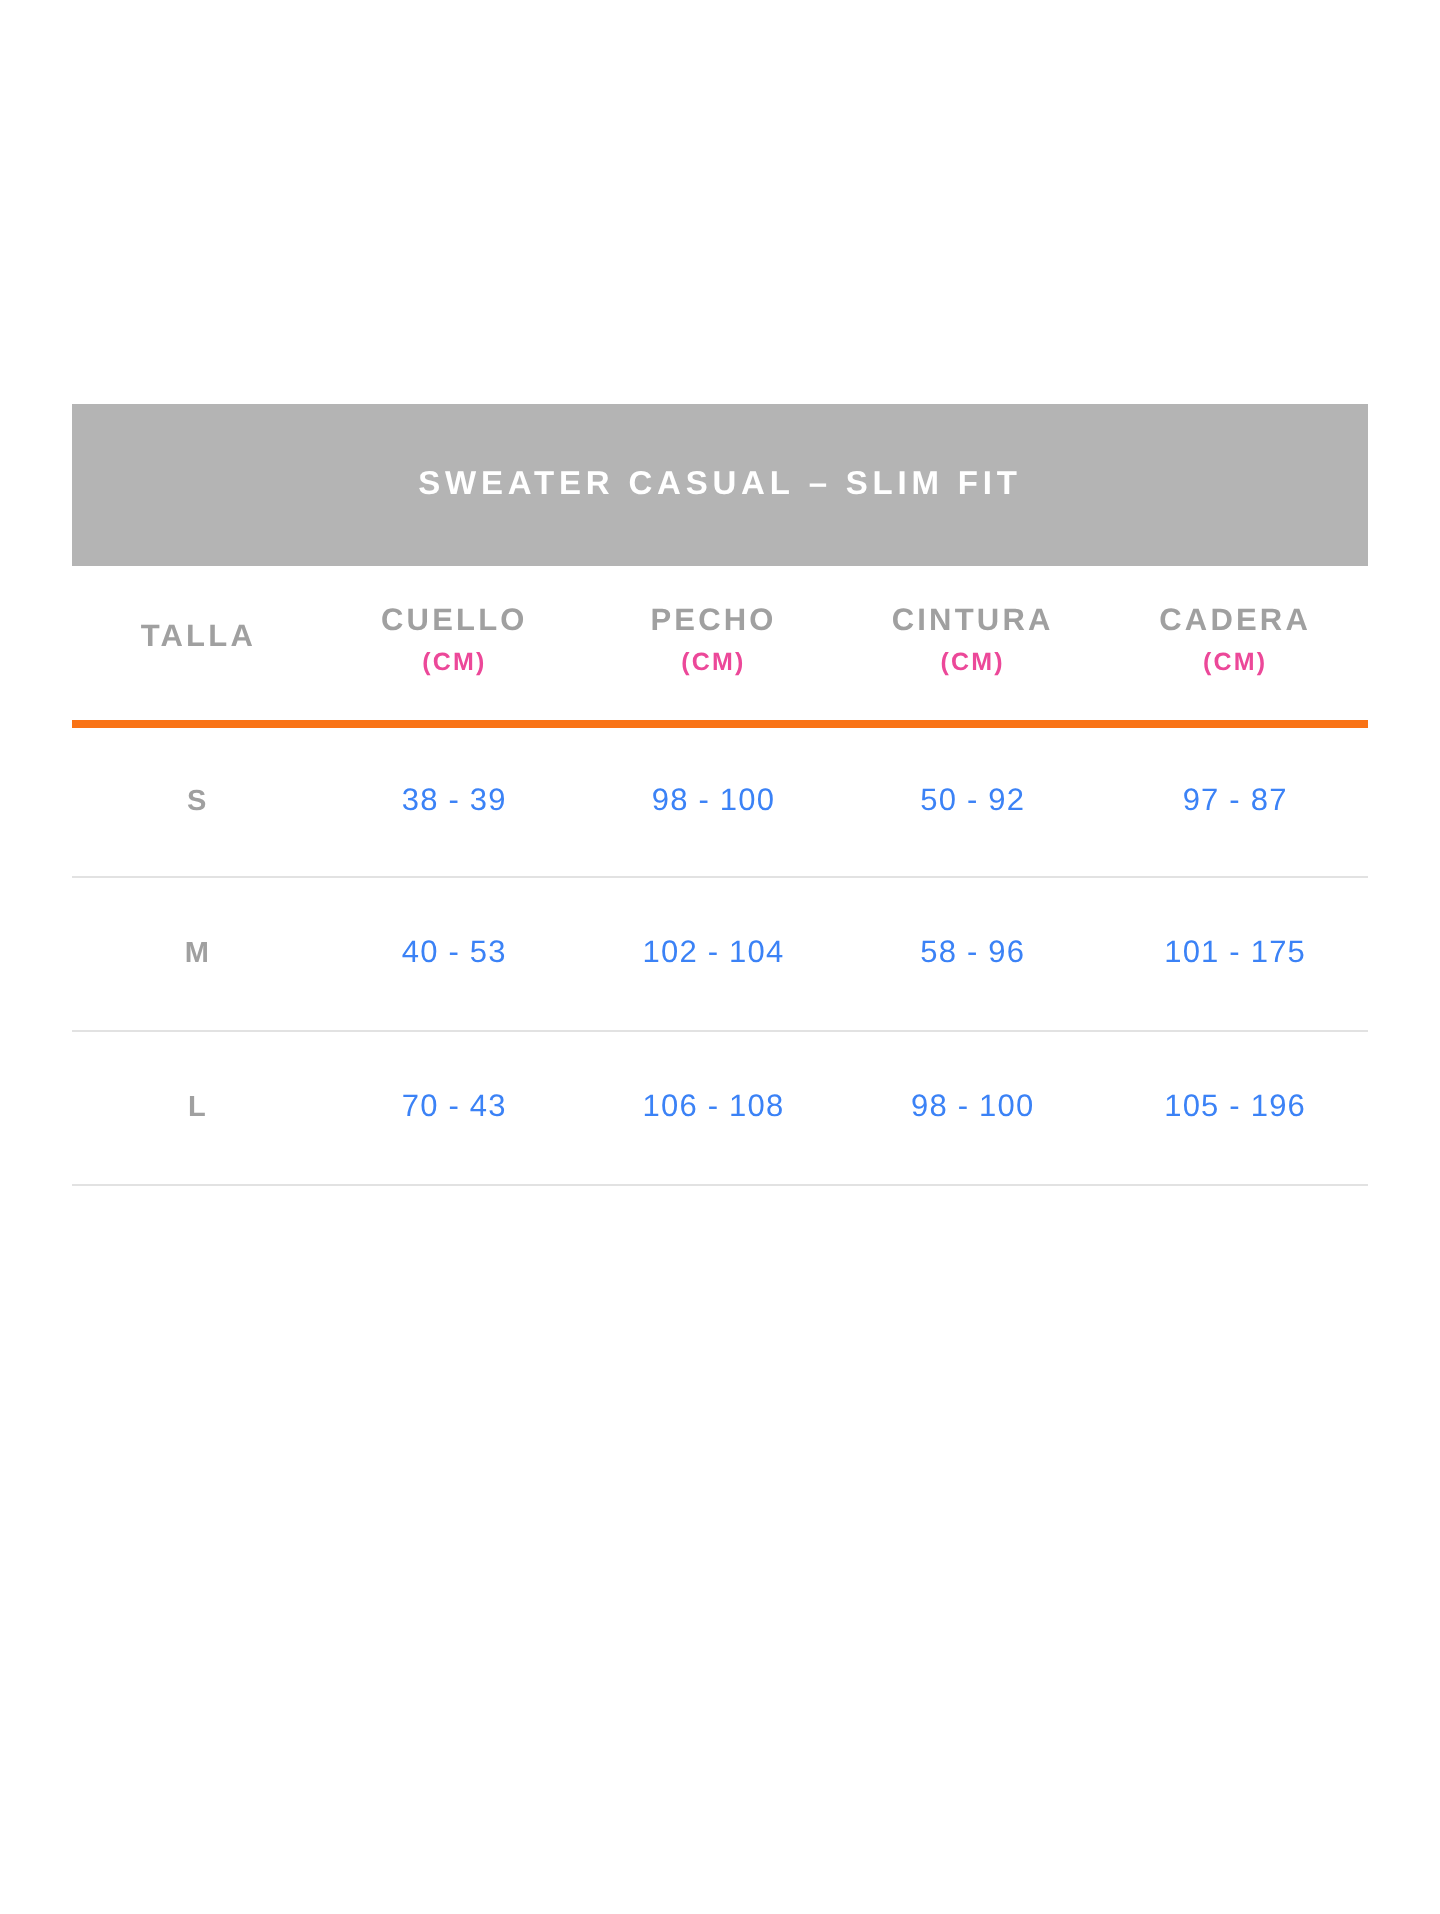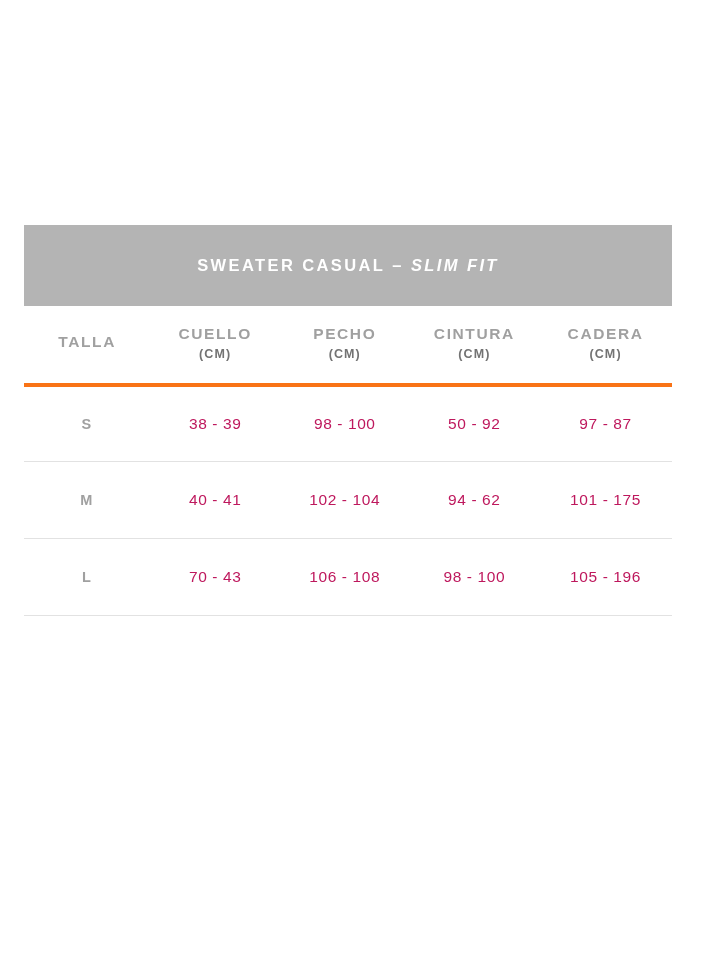--- a/index.html
+++ b/index.html
@@ -17,24 +17,23 @@
   .page {
     position: relative;
     width: 720px;
     height: 957px;
     background: #ffffff;
     box-sizing: border-box;
   }
 
   .size-chart {
     position: absolute;
-    left: 24px;
+    left: 36px;
     top: 202px;
     width: 648px;
-    margin-top: 23px;
   }
 
   .chart-title {
     background: #b4b4b4;
     color: #ffffff;
     height: 81px;
     display: flex;
     align-items: center;
     justify-content: center;
     font-size: 16.5px;
@@ -42,21 +41,20 @@
     font-weight: bold;
     text-transform: uppercase;
   }
   .chart-title .title-main {
     white-space: pre;
   }
   .chart-title .title-dash {
     white-space: pre;
   }
   .chart-title .title-fit {
-    font-style: italic;
     white-space: pre;
     text-align: right;
   }
 
   table.chart {
     width: 100%;
     border-collapse: collapse;
     table-layout: fixed;
   }
 
@@ -75,36 +73,36 @@
     font-weight: bold;
     color: #a0a0a0;
     text-transform: uppercase;
     line-height: 1.35;
   }
   table.chart thead th .unit {
     display: block;
     font-size: 12.5px;
     letter-spacing: 1.1px;
     font-weight: bold;
-    color: #737373;
+    color: #ec4899;
     margin-top: 1px;
   }
 
   table.chart thead tr {
     border-bottom: 4px solid #f97316;
   }
 
   table.chart tbody tr {
     border-bottom: 1px solid #e2e2e2;
     height: 77px;
   }
 
   table.chart tbody td {
     font-size: 15.5px;
-    color: #be185d;
+    color: #3b82f6;
     letter-spacing: 0.6px;
   }
   table.chart tbody td.size-cell {
     font-size: 14.5px;
     letter-spacing: 1.6px;
     font-weight: bold;
     color: #a0a0a0;
   }
 
   
@@ -162,23 +160,23 @@
       <tbody>
         <tr>
           <td class="size-cell">S</td>
           <td>38 - 39</td>
           <td>98 - 100</td>
           <td>50 - 92</td>
           <td>97 - 87</td>
         </tr>
         <tr>
           <td class="size-cell">M</td>
-          <td>40 - 41</td>
+          <td>40 - 53</td>
           <td>102 - 104</td>
-          <td>94 - 62</td>
+          <td>58 - 96</td>
           <td>101 - 175</td>
         </tr>
         <tr>
           <td class="size-cell">L</td>
           <td>70 - 43</td>
           <td>106 - 108</td>
           <td>98 - 100</td>
           <td>105 - 196</td>
         </tr>
       </tbody>

